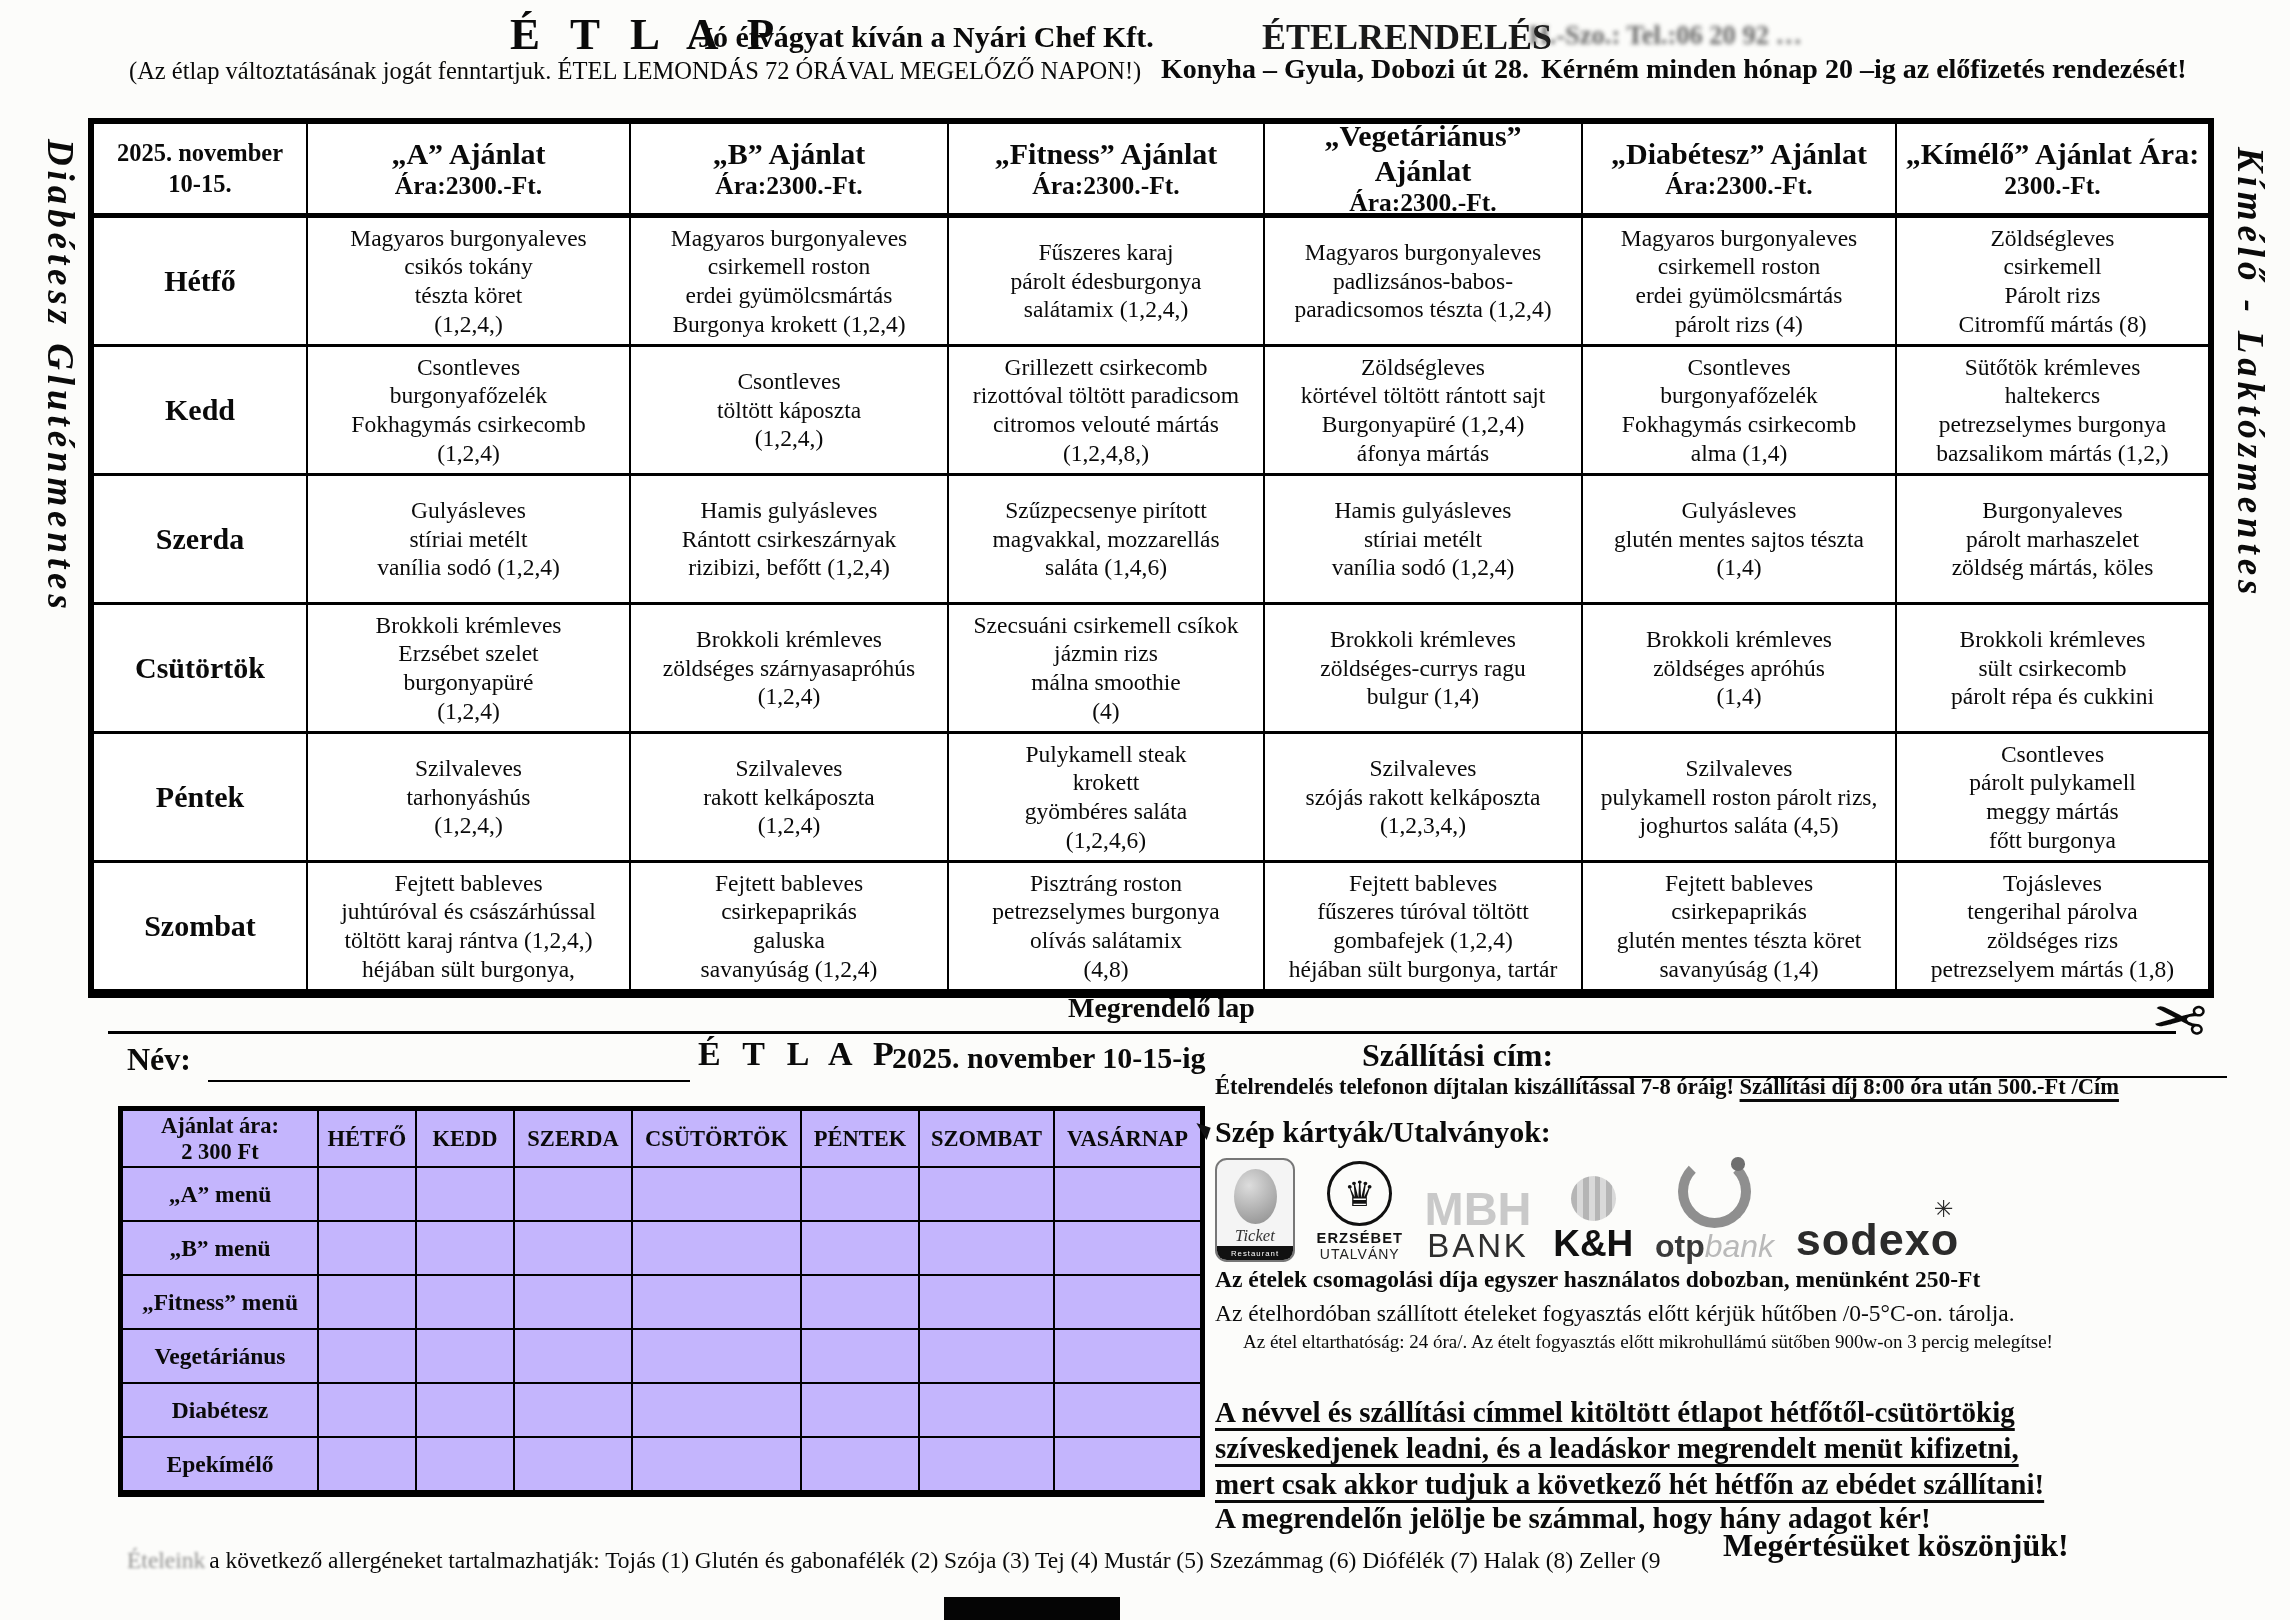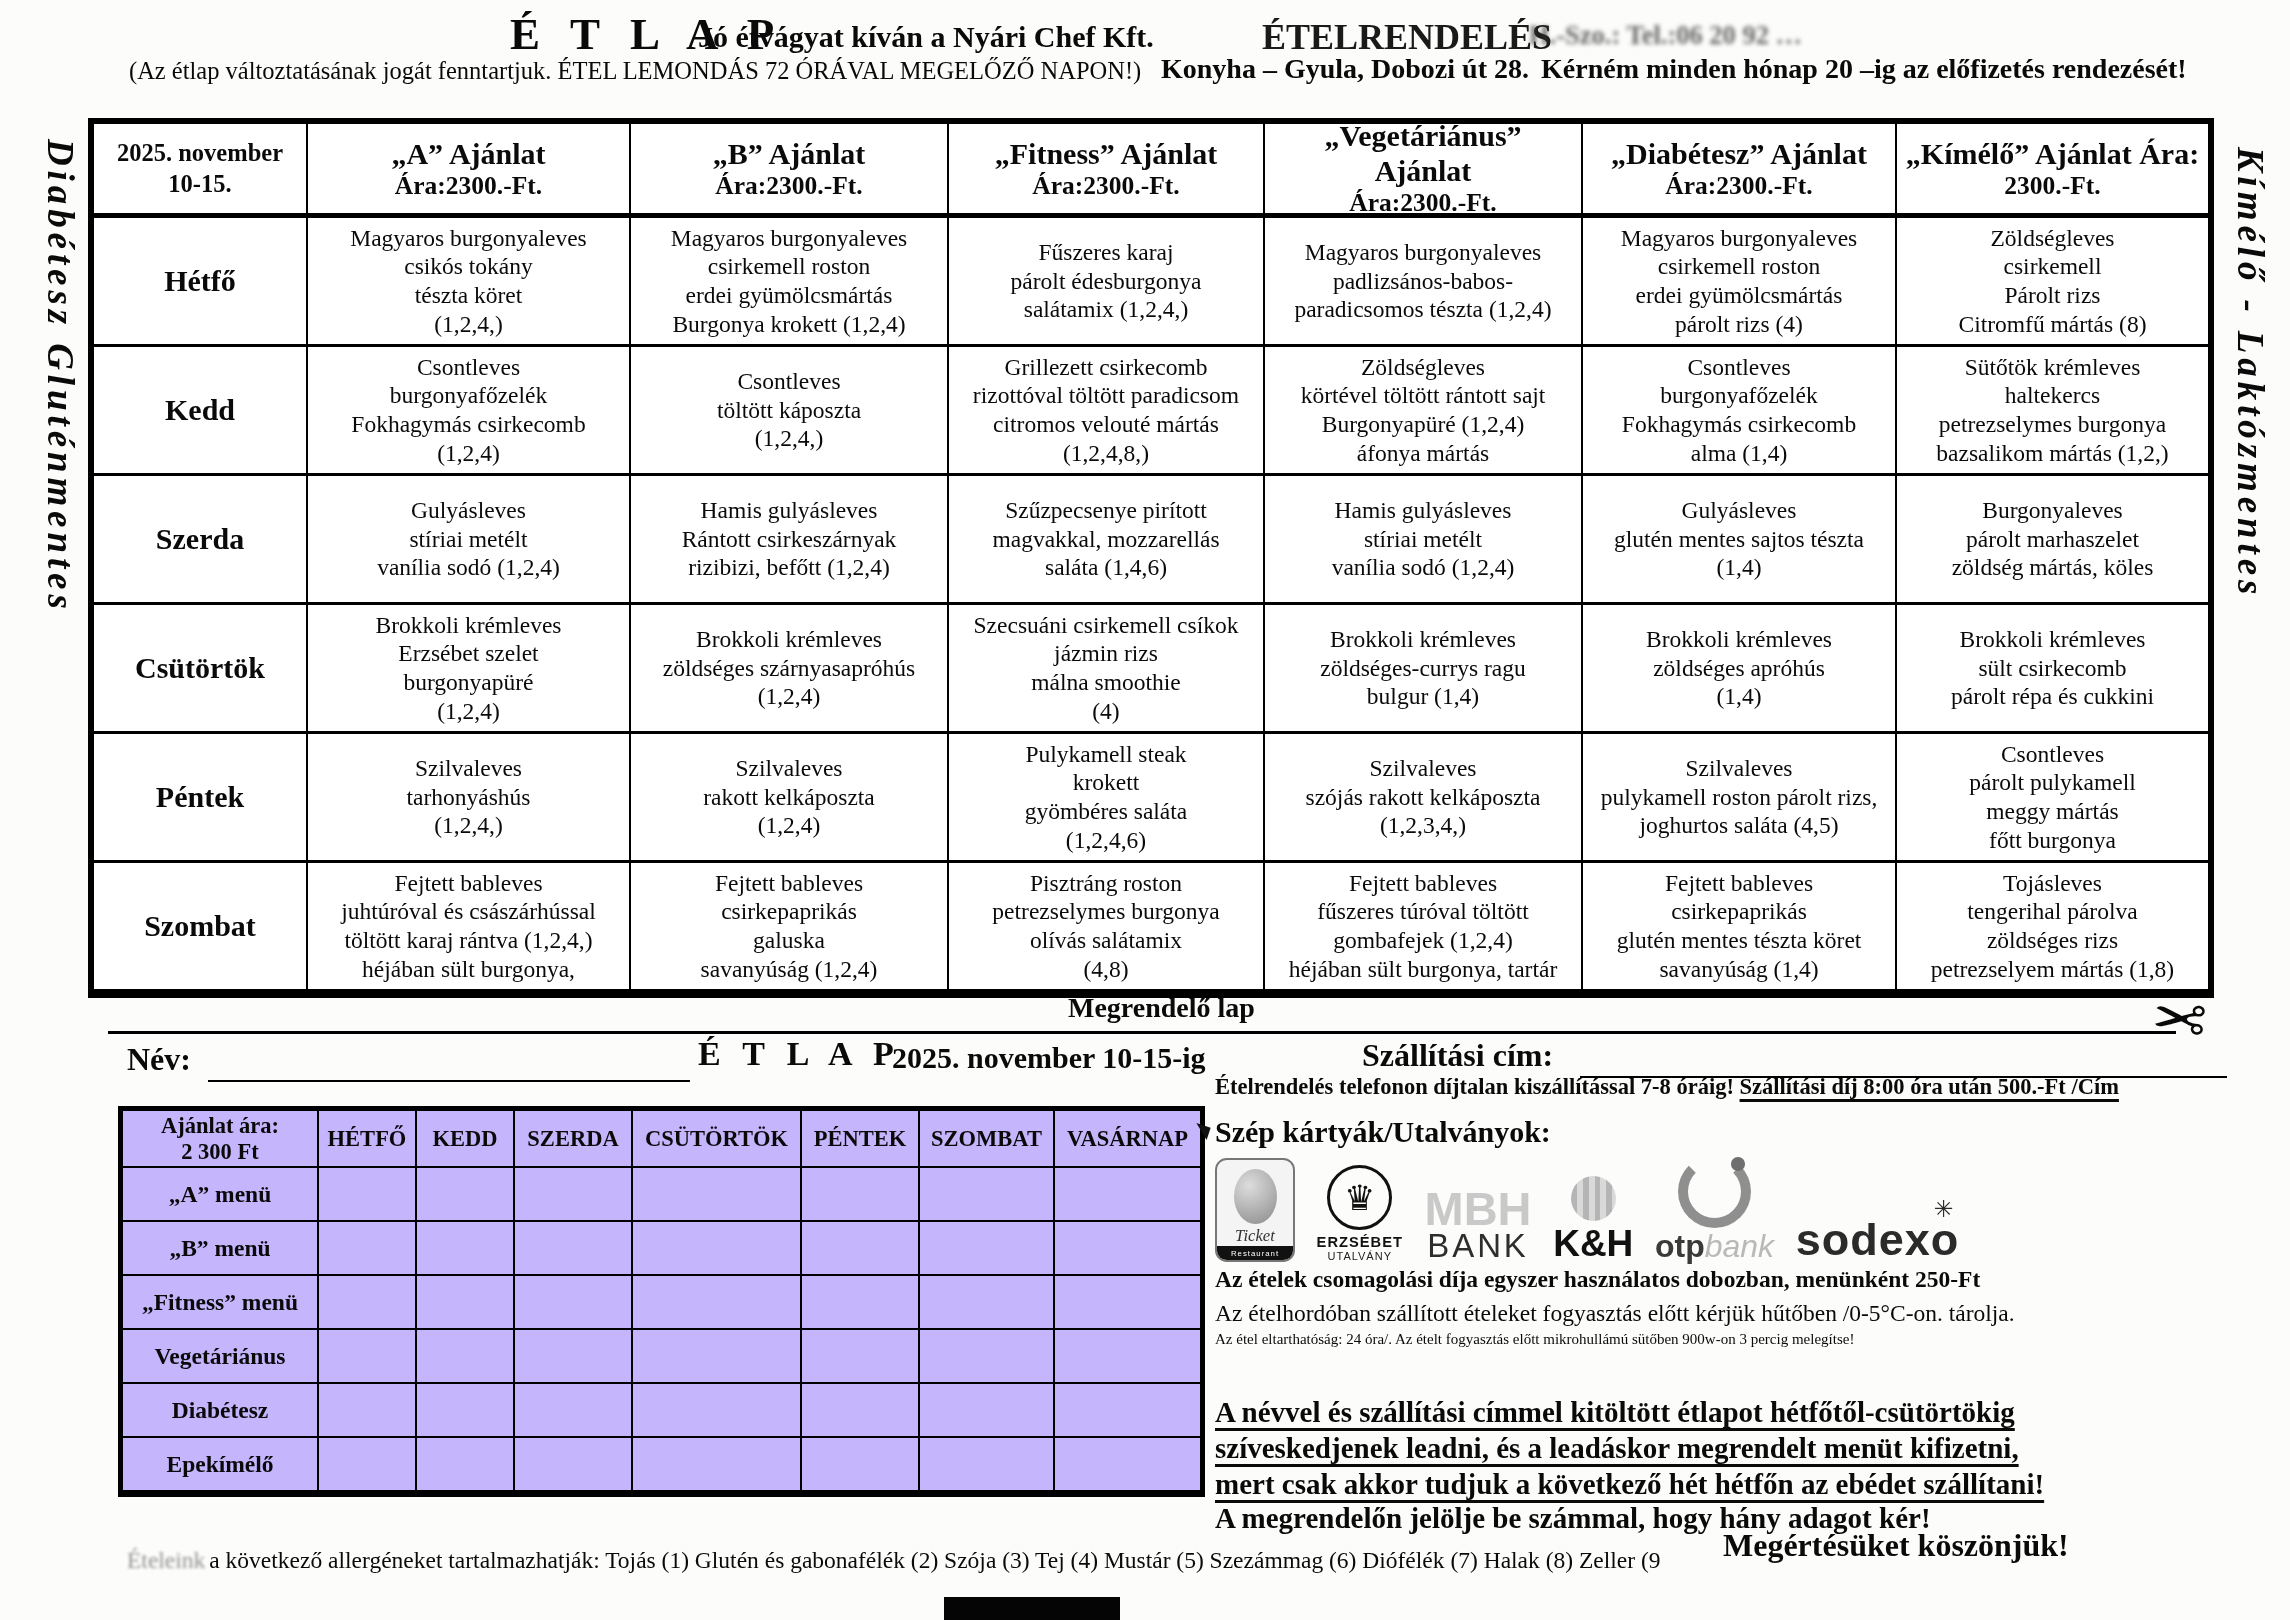--- a/index.html
+++ b/index.html
@@ -76,35 +76,35 @@
   .og-head{font-size:22.5px;font-weight:bold;line-height:1.15;}
   .og-label{font-size:23.5px;font-weight:bold;}
   .og-arrow{width:0;height:0;border-left:15.7px solid transparent;border-top:13.7px solid #111;transform:rotate(18deg);}
 
   
   .info-delivery{font-size:22.5px;font-weight:bold;}
   .uline{text-decoration:underline;text-decoration-thickness:2.9px;text-underline-offset:4.9px;}
   .cards-label{font-size:30px;font-weight:bold;}
   .note-b{font-size:23.5px;font-weight:bold;}
   .note-r{font-size:23.5px;}
-  .note-r2{font-size:15px;}
+  .note-r2{font-size:19px;margin-left:28px;}
   .office{font-size:26.5px;font-weight:bold;}
   .deadline{font-size:29px;font-weight:bold;text-decoration:underline;text-decoration-thickness:2.9px;text-underline-offset:5.9px;}
   .portions{font-size:29px;font-weight:bold;}
 
   
   .logo-row{left:1215px;top:1155px;display:flex;align-items:flex-end;gap:21.6px;filter:grayscale(1);}
   .lg{display:flex;flex-direction:column;align-items:center;font-family:"Liberation Sans",sans-serif;}
   .ticket-box{width:76px;height:100px;border:2.9px solid #777;border-radius:11.8px;display:flex;flex-direction:column;align-items:center;justify-content:flex-end;overflow:hidden;background:#f4f4f4;}
   .ticket-oval{width:43px;height:55px;border-radius:50%;background:radial-gradient(circle at 35% 30%,#ddd,#8a8a8a);margin-bottom:2px;}
   .ticket-word{font-family:"Liberation Serif",serif;font-style:italic;font-size:16.7px;color:#333;}
   .ticket-band{width:100%;height:13.7px;background:#111;color:#fff;font-size:7.8px;display:flex;align-items:center;justify-content:center;letter-spacing:1px;}
   .erz-circle{width:59px;height:59px;border:3.9px solid #111;border-radius:50%;display:flex;align-items:center;justify-content:center;font-size:35px;line-height:1;color:#111;}
   .erz-t1{font-size:14.7px;font-weight:bold;letter-spacing:1px;color:#111;margin-top:3.9px;}
-  .erz-t2{font-size:11px;letter-spacing:1px;color:#222;}
+  .erz-t2{font-size:14px;letter-spacing:1px;color:#222;}
   .mbh-t1{font-size:47px;font-weight:bold;color:#c9c9c9;line-height:.85;}
   .mbh-t2{font-size:33px;color:#2e2e2e;letter-spacing:2.9px;line-height:1;}
   .kh-globe{width:45px;height:45px;border-radius:50%;background:repeating-linear-gradient(90deg,#b5b5b5 0 5.9px,#d9d9d9 5.9px 11.8px);margin-bottom:3.9px;}
   .kh-t{font-size:37px;font-weight:900;color:#111;line-height:1;}
   .otp-ring{width:53px;height:53px;border:10.8px solid #8f8f8f;border-radius:50%;border-top-color:transparent;position:relative;margin-bottom:2px;}
   .otp-dot{position:absolute;right:-3.9px;top:-7.8px;width:13.7px;height:13.7px;border-radius:50%;background:#6f6f6f;}
   .otp-t{font-size:32px;line-height:1;}
   .otp-t .o1{font-weight:bold;color:#3a3a3a;}
   .otp-t .o2{color:#b9b9b9;font-style:italic;}
   .sodexo-wrap{position:relative;padding-top:21.6px;}

